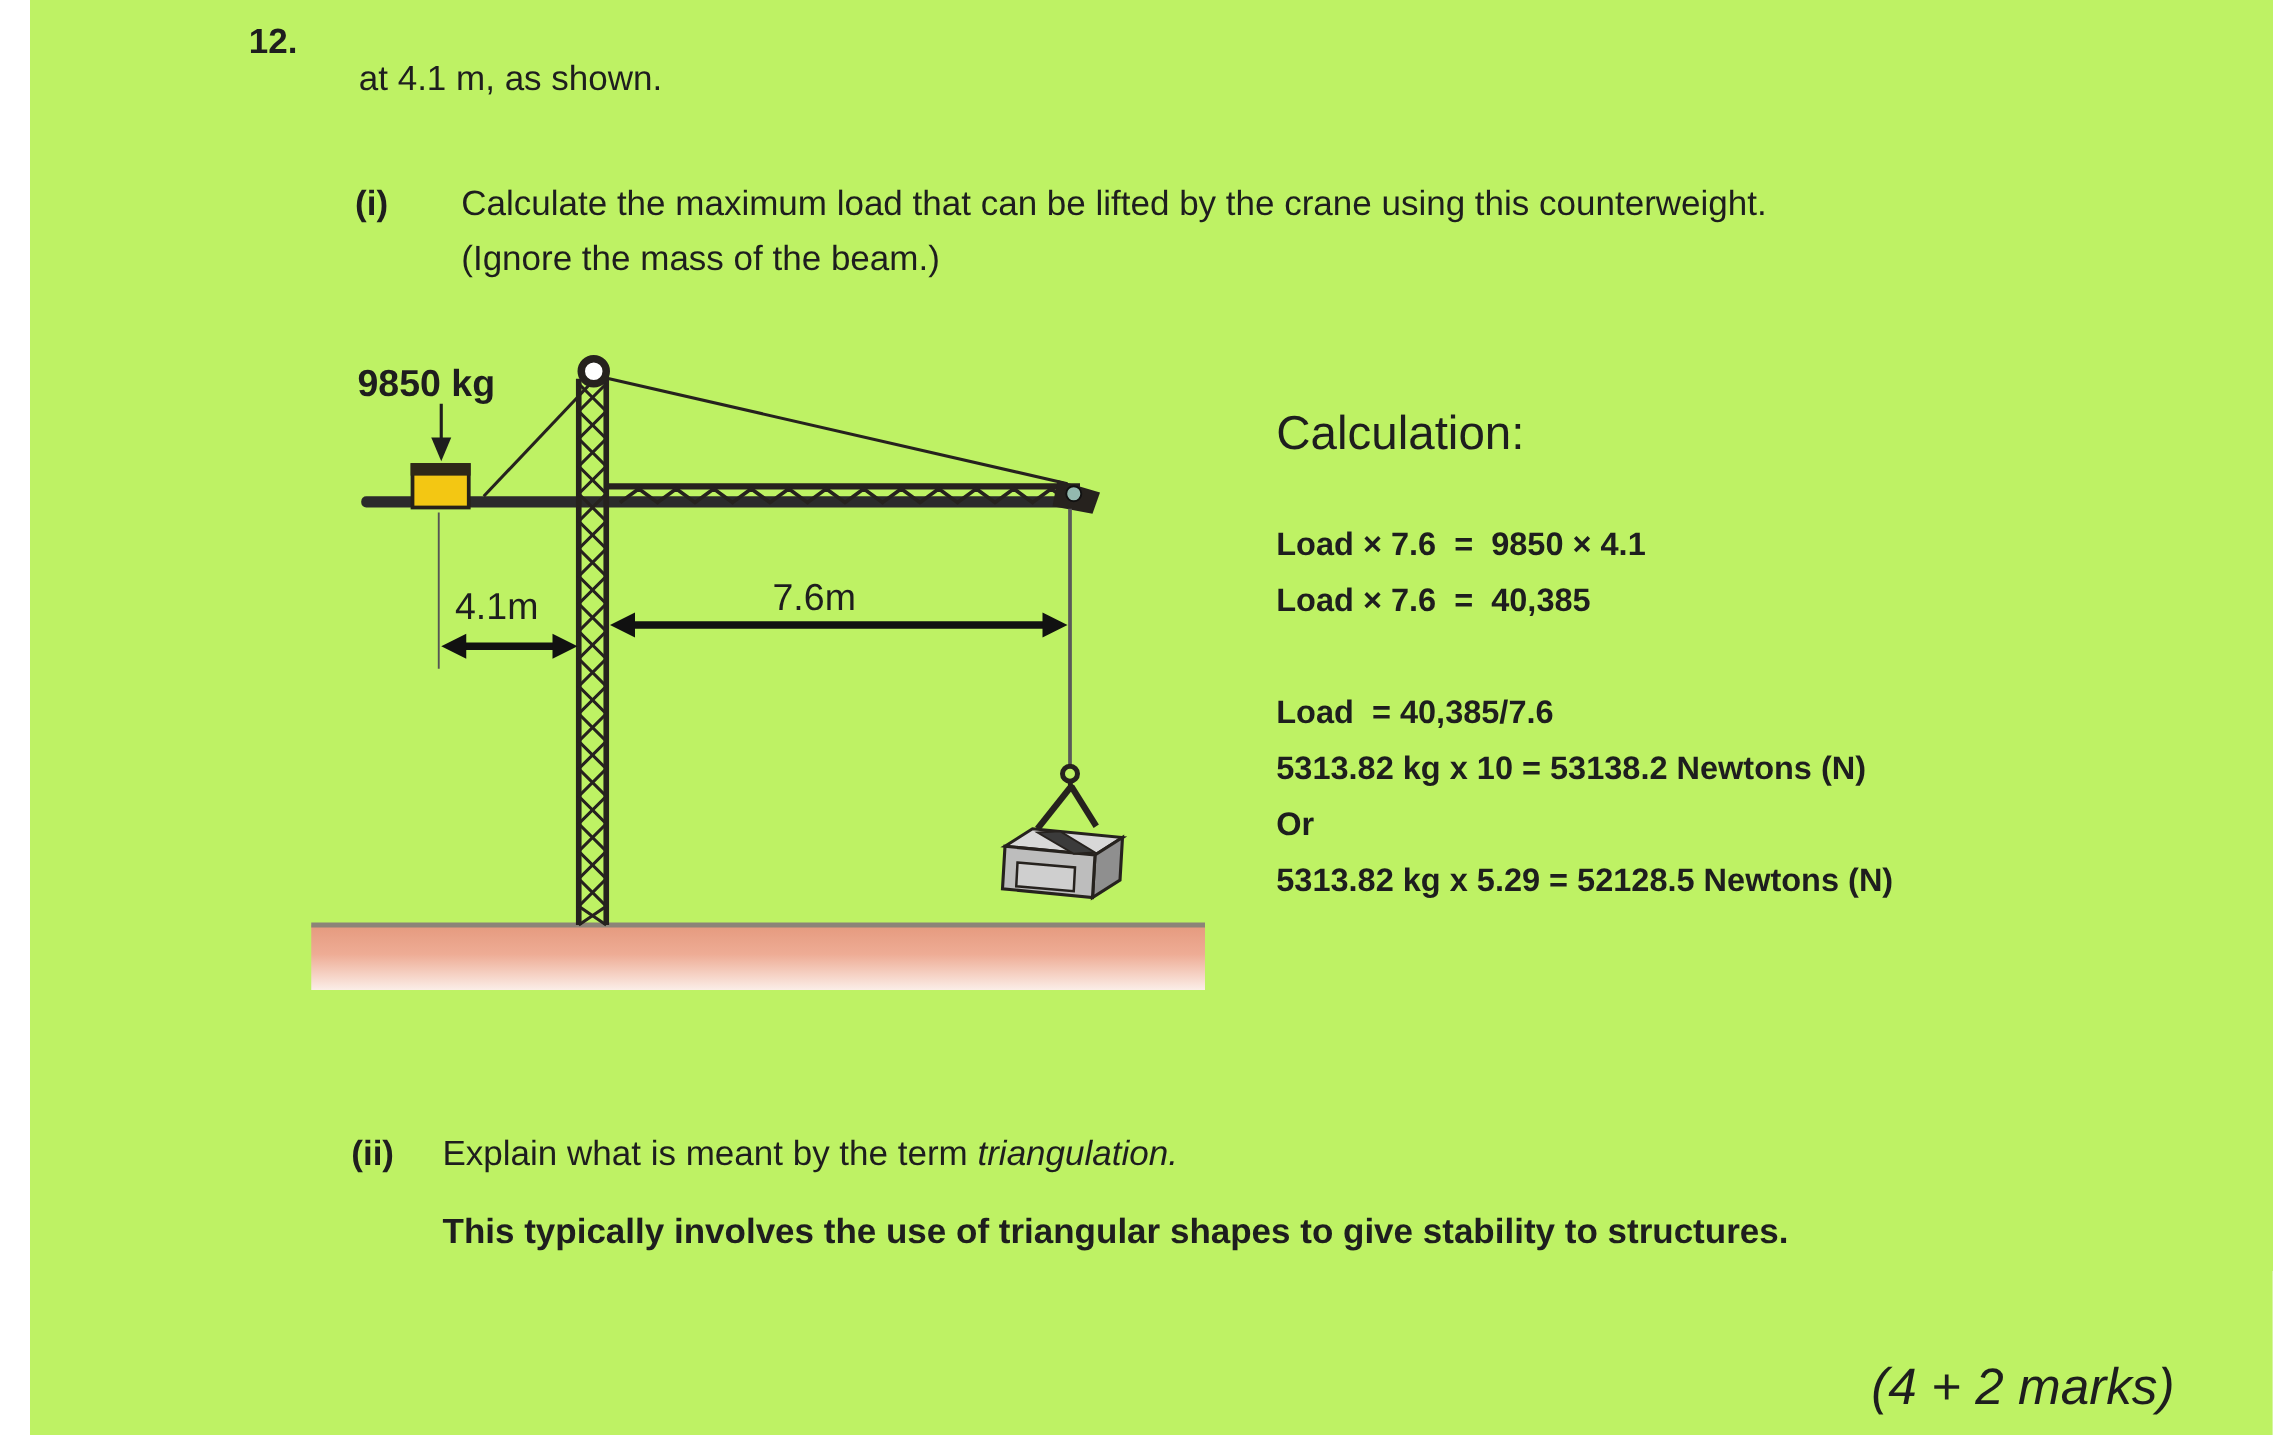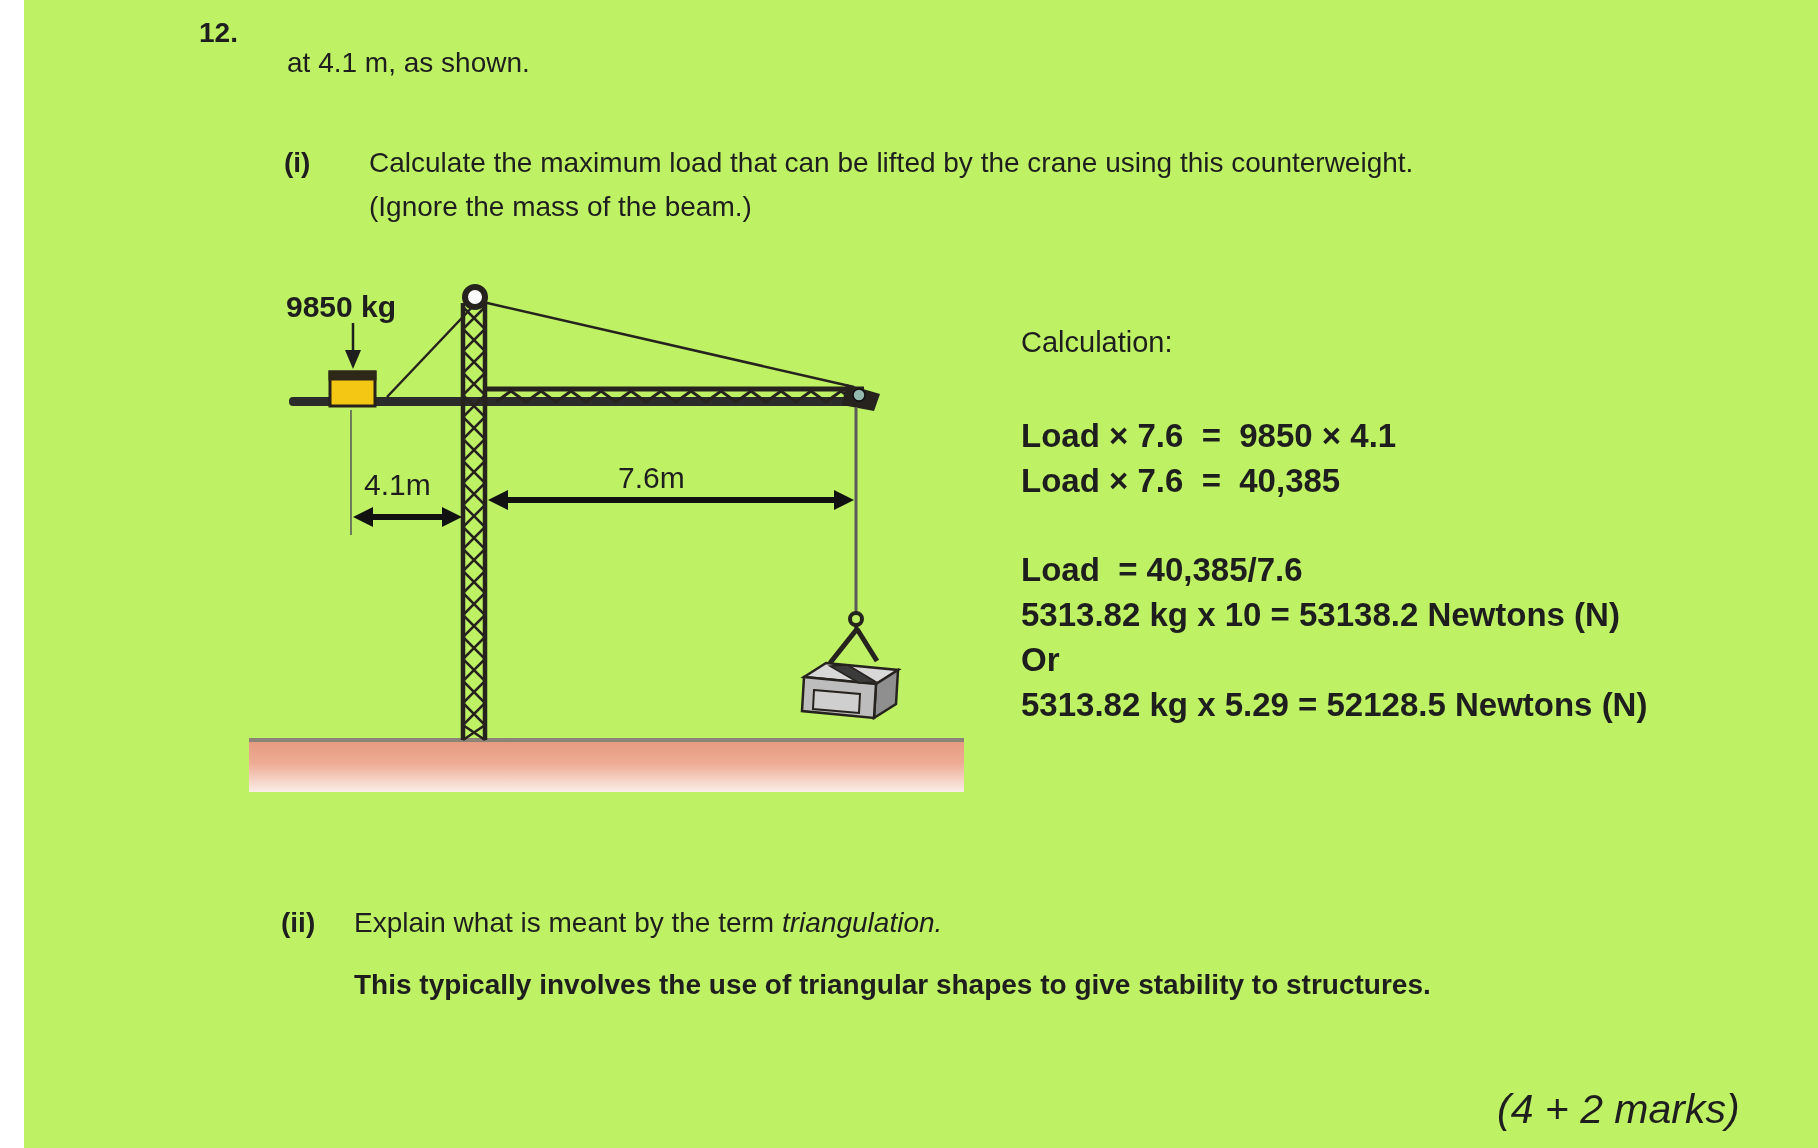--- a/index.html
+++ b/index.html
@@ -9,23 +9,23 @@
     background:#bef264;
     font-family:"Liberation Sans", sans-serif;
     color:#1e1e1e;
     overflow:hidden;
     margin-left:24px;
   }
   .abs{position:absolute;white-space:nowrap;}
   .t28{font-size:28px;line-height:34px;}
   .bold{font-weight:bold;}
   .calc-block{position:absolute;left:997px;top:413px;}
-  .calc-line{font-size:33px;line-height:45px;font-weight:bold;white-space:pre;}
+  .calc-line{font-size:26px;line-height:45px;font-weight:bold;white-space:pre;}
   .calc-gap{height:44px;}
-  .calc-title{position:absolute;left:997px;top:326px;font-size:29px;}
+  .calc-title{position:absolute;left:997px;top:326px;font-size:38px;}
   .marks{position:absolute;left:1473px;top:1086px;font-size:41px;font-style:italic;}
   em{font-style:italic;}
   svg text{font-family:"Liberation Sans", sans-serif;}
 </style>
 </head>
 <body>
 
 <div class="page">
 
   <div class="abs t28 bold" style="left:175px;top:16px;">12.</div>

